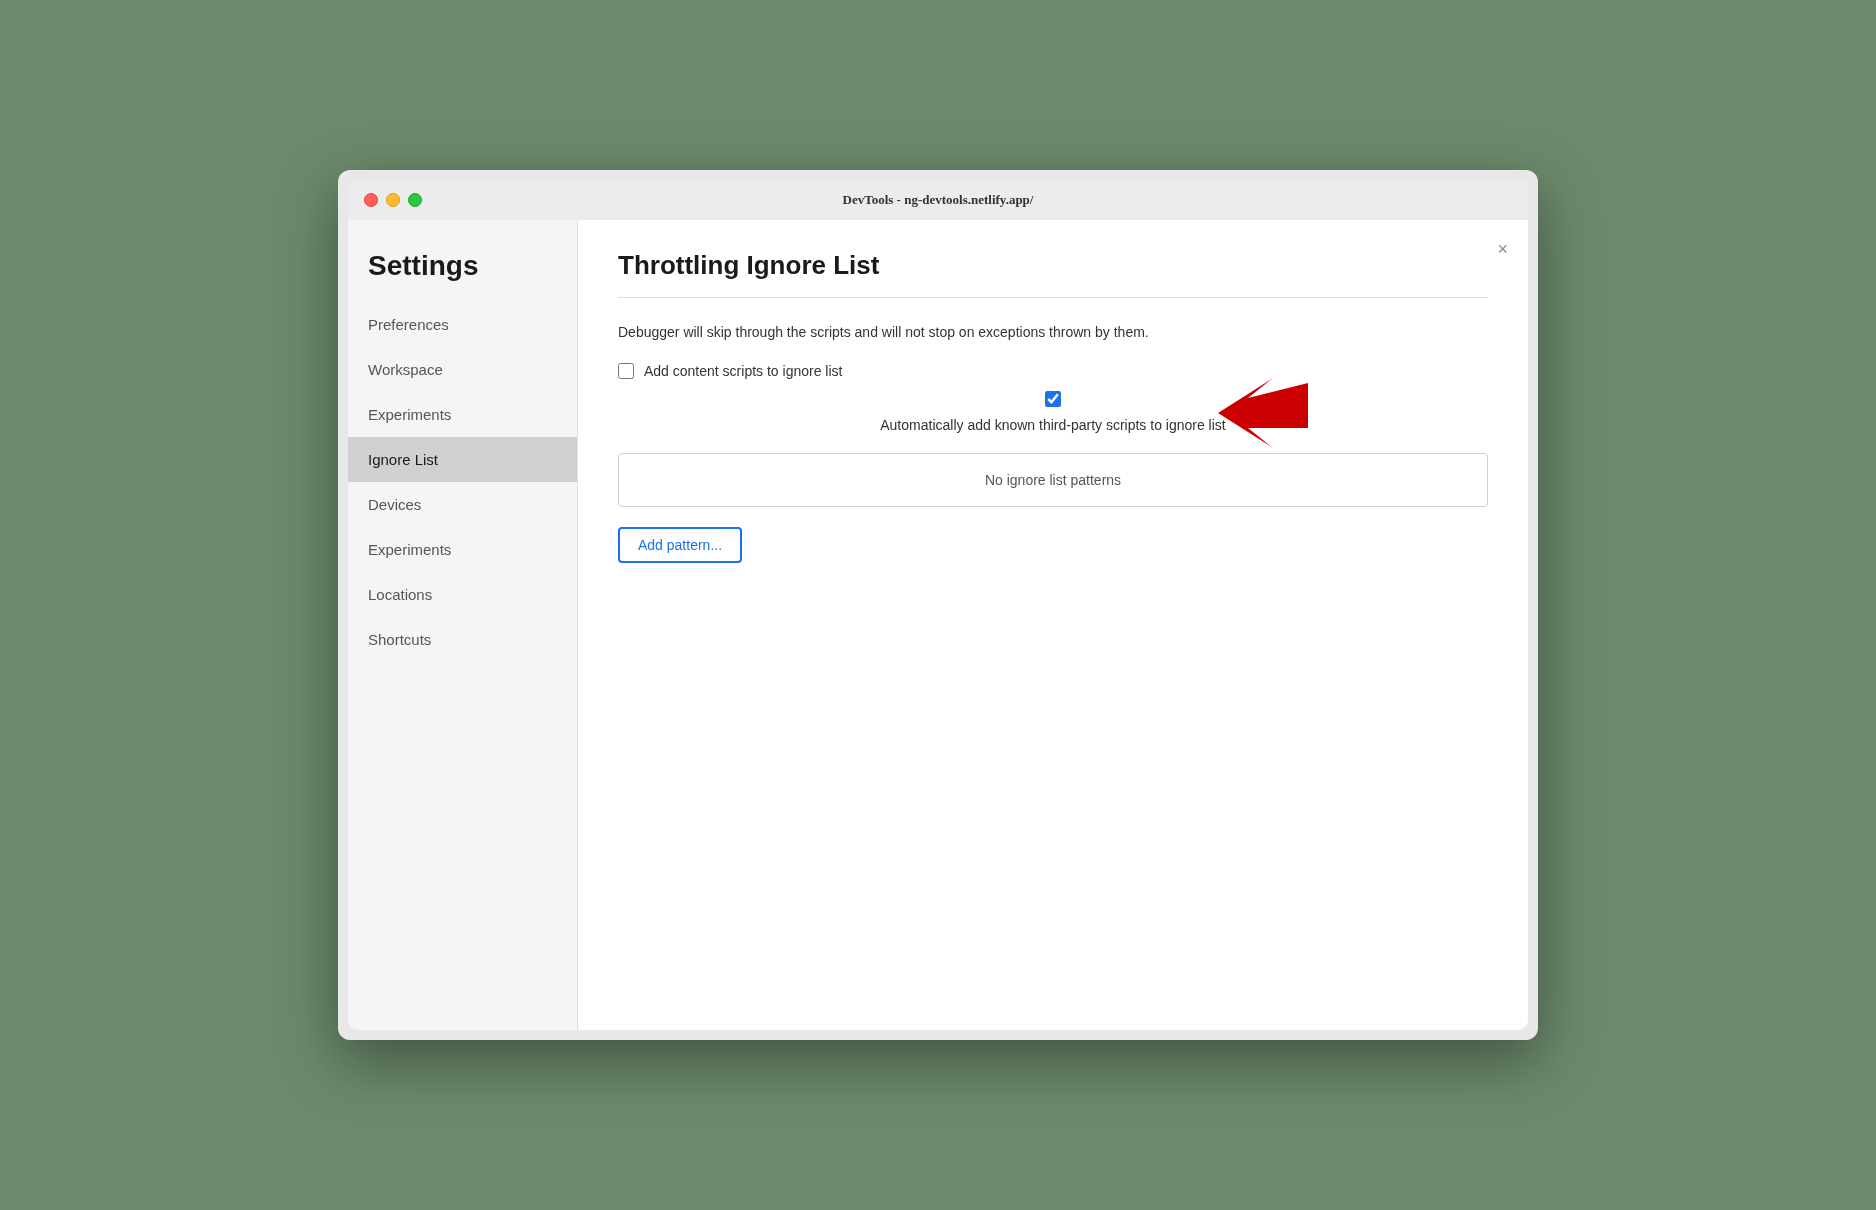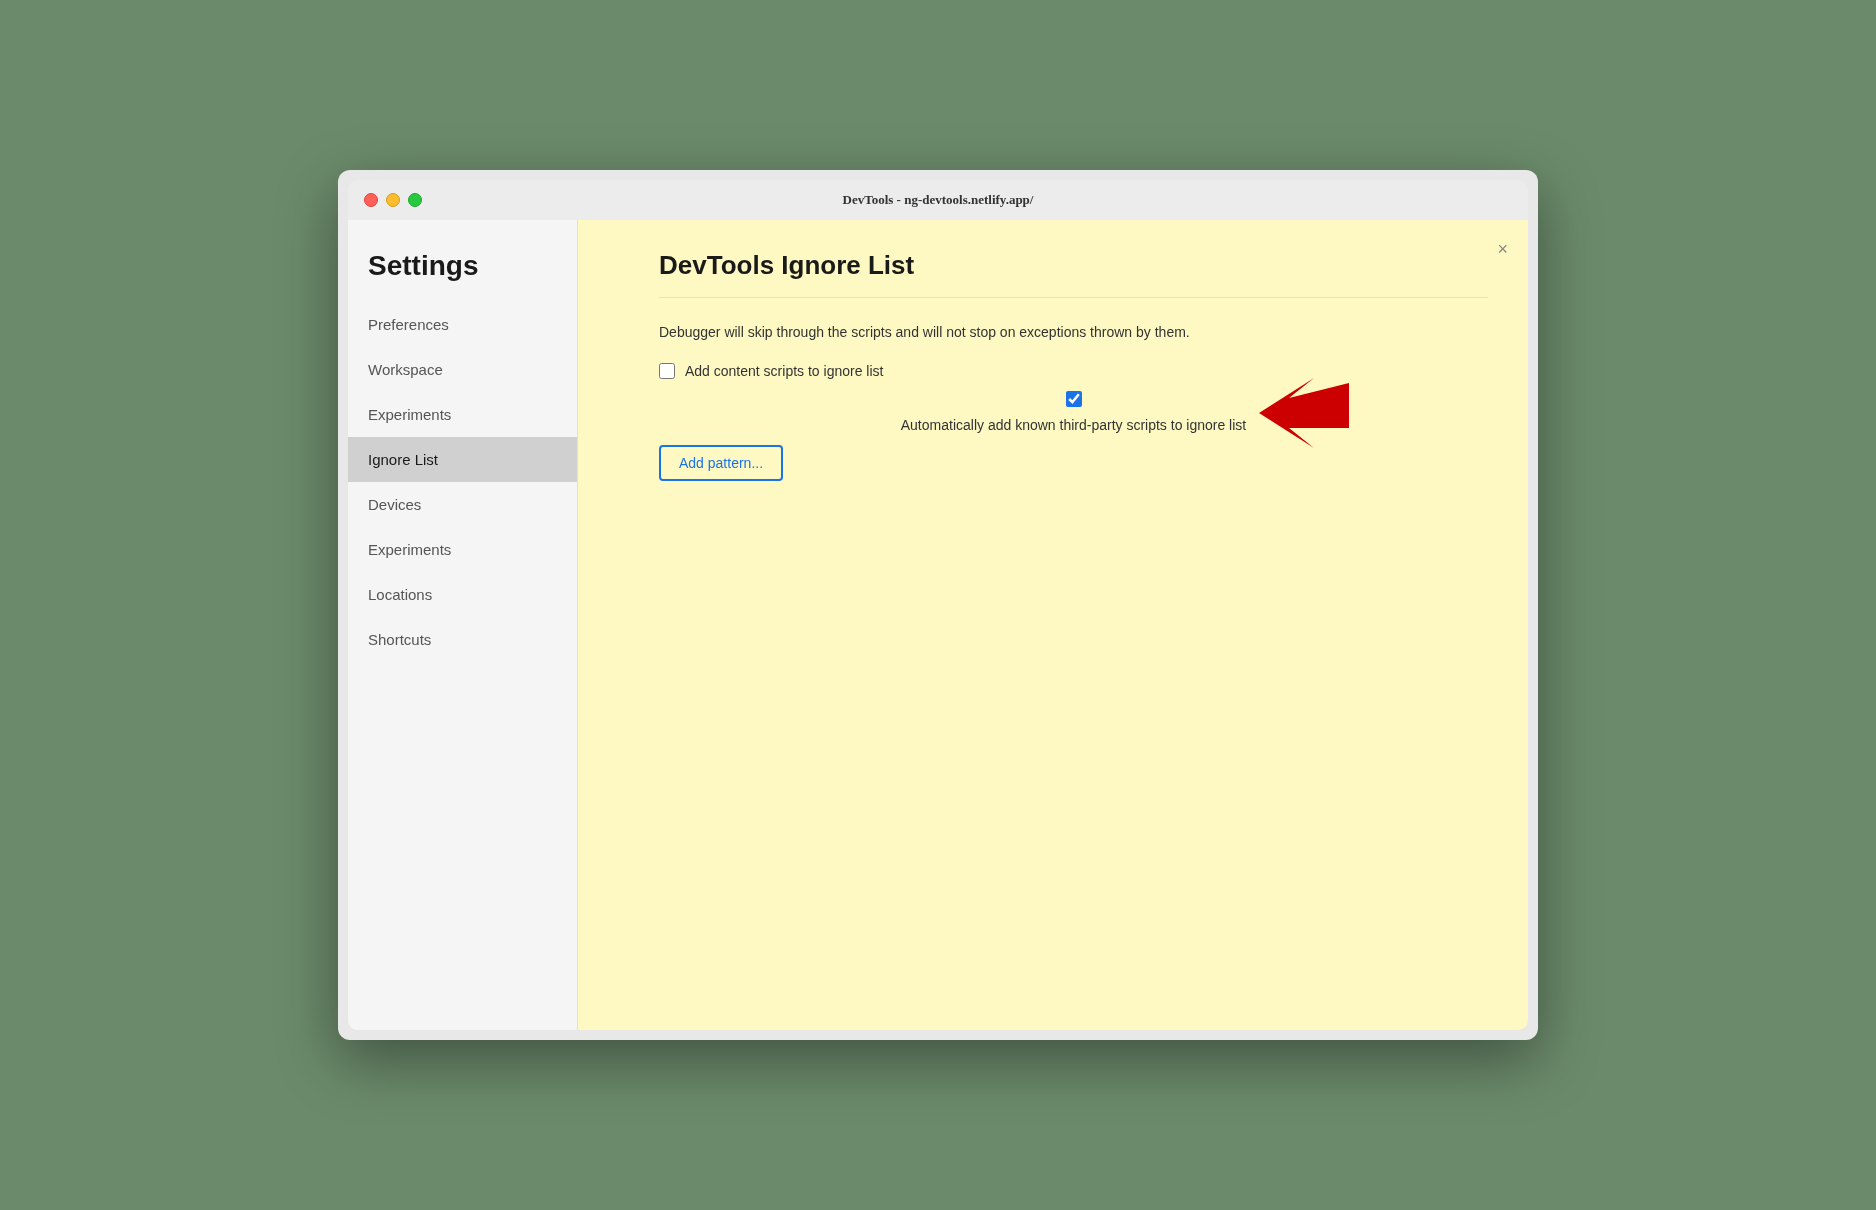--- a/index.html
+++ b/index.html
@@ -55,25 +55,24 @@
     .tl-maximize { background: #28c840; border: 1px solid #1aab29; }
 
     .titlebar-text {
       font-size: 13px;
       font-weight: 600;
       color: #333;
       font-family: Liberation Serif, serif;
     }
 
     .window-body {
-      background: #fef9c3;
+      background: #ffffff;
       border-radius: 0 0 10px 10px;
       display: flex;
       min-height: 810px;
-      gap: 41px;
     }
 
     .sidebar {
       width: 230px;
       background: #f5f5f5;
       border-right: 1px solid #e0e0e0;
       padding: 20px 0;
       border-radius: 0 0 0 10px;
     }
 
@@ -212,37 +211,40 @@
         <span>Locations</span>
       </div>
       <div class="sidebar-item">
         <span>Shortcuts</span>
       </div>
     </div>
 
     <div class="main-content">
       <button class="close-button">×</button>
 
-      <h1 class="page-title">DevTools Ignore List</h1>
+      <h1 class="page-title">Throttling Ignore List</h1>
       <hr class="divider">
 
       <p class="description">Debugger will skip through the scripts and will not stop on exceptions thrown by them.</p>
 
       <div class="checkbox-row">
         <input type="checkbox" id="cb1" style="">
         <label for="cb1">Add content scripts to ignore list</label>
       </div>
 
       <div class="checkbox-row" style="position: relative; flex-direction: column;">
         <input type="checkbox" id="cb2" checked="" style="">
         <label for="cb2">Automatically add known third-party scripts to ignore list</label>
 
         <svg style="position:absolute; left: 590px; top: -18px; width:110px; height:80px; pointer-events:none;" viewBox="0 0 110 80" xmlns="http://www.w3.org/2000/svg">
 
           <polygon points="100,10 100,55 40,55 65,75 10,40 65,5 40,25" fill="#cc0000"></polygon>
         </svg>
       </div>
 
+      <div class="patterns-box">
+        <span>No ignore list patterns</span>
+      </div>
 
       <button class="add-pattern-btn">Add pattern...</button>
     </div>
   </div>
 </div>
 
 </body></html>

